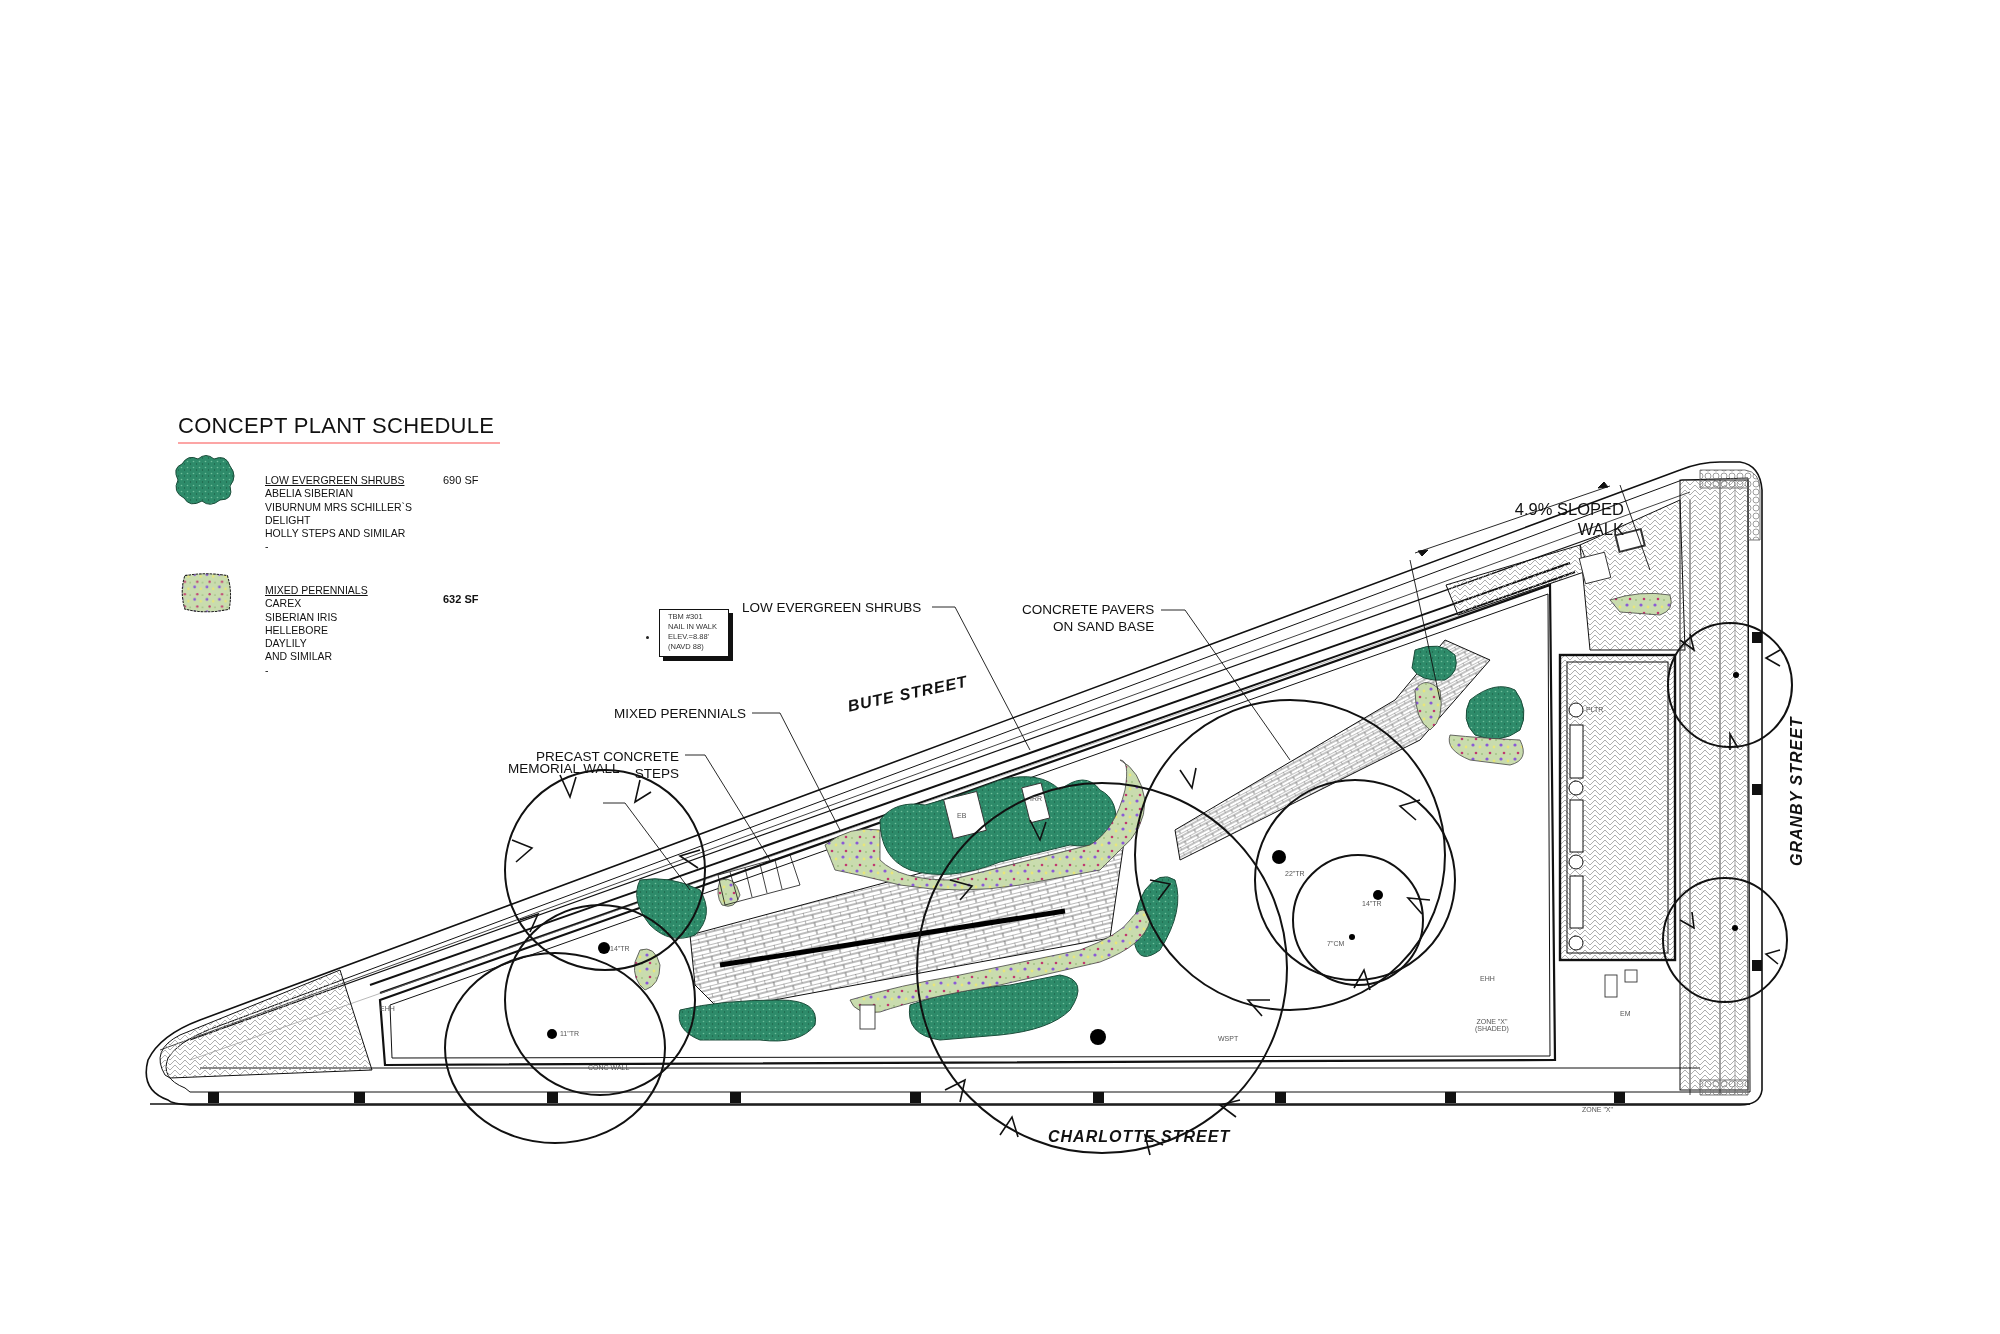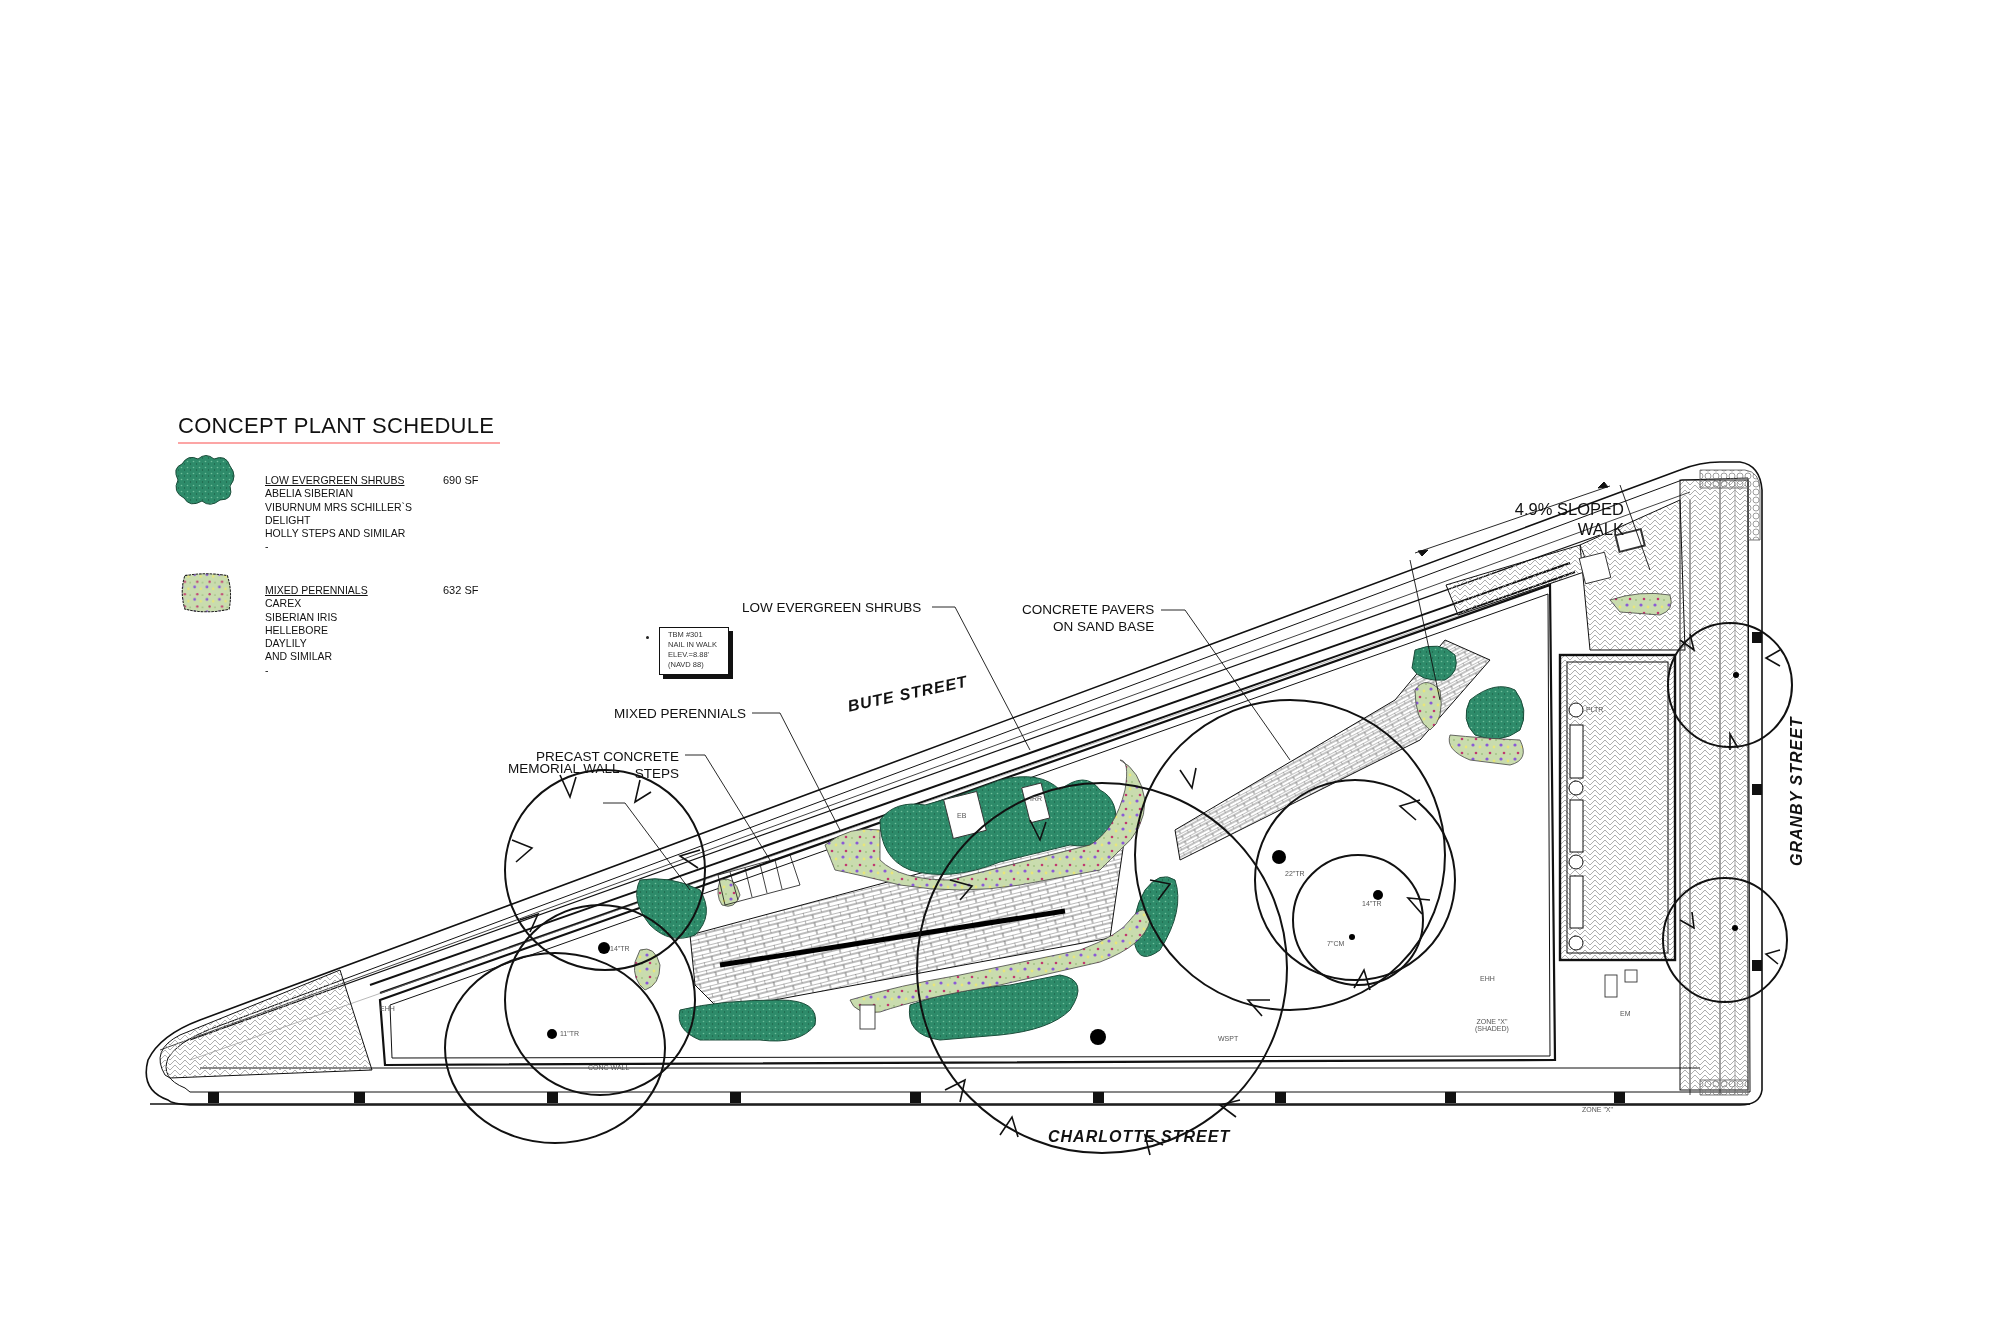--- a/index.html
+++ b/index.html
@@ -5,21 +5,21 @@
   html,body{margin:0;padding:0;background:#ffffff;}
   body{width:2000px;height:1334px;position:relative;overflow:hidden;font-family:"Liberation Sans",sans-serif;color:#111;}
   #plan{position:absolute;left:0;top:0;width:2000px;height:1334px;}
   .legend{position:absolute;left:178px;top:413px;width:320px;}
   .legend-title{font-size:22px;letter-spacing:0.3px;border-bottom:2px solid #fca5a5;padding-bottom:3px;width:322px;white-space:nowrap;}
   .legend-row{position:relative;height:130px;}
   .legend-swatch{position:absolute;left:-4px;width:62px;height:52px;}
   .legend-text{position:absolute;left:87px;font-size:10.5px;line-height:13.3px;}
   .legend-text .head{text-decoration:underline;}
   .legend-area{position:absolute;left:265px;font-size:11px;}
-  .tbm{position:absolute;left:659px;top:627px;width:70px;height:48px;border:1px solid #111;box-shadow:4px 4px 0 #111;background:#fff;font-size:7.5px;line-height:10px;padding:2px 0 0 8px;box-sizing:border-box;color:#333;}
+  .tbm{position:absolute;left:659px;top:609px;width:70px;height:48px;border:1px solid #111;box-shadow:4px 4px 0 #111;background:#fff;font-size:7.5px;line-height:10px;padding:2px 0 0 8px;box-sizing:border-box;color:#333;}
   .tbm-dot{position:absolute;left:646px;top:636px;width:3px;height:3px;background:#222;border-radius:50%;}
   .callout{position:absolute;font-size:13.5px;line-height:17px;white-space:nowrap;text-align:right;color:#111;}
   .street{position:absolute;font-size:16px;font-style:italic;font-weight:bold;letter-spacing:1px;white-space:nowrap;color:#111;transform-origin:left top;}
   .slope{position:absolute;left:1484px;top:499px;font-size:16.5px;line-height:20px;text-align:right;width:140px;}
   .tiny{position:absolute;font-size:7px;color:#555;white-space:nowrap;}
 </style>
 </head>
 <body>
 
 <svg id="plan" viewBox="0 0 2000 1334" xmlns="http://www.w3.org/2000/svg">
@@ -221,21 +221,21 @@
     </svg>
     <div class="legend-text" style="top:12px;">
       <div class="head">MIXED PERENNIALS</div>
       <div>CAREX</div>
       <div>SIBERIAN IRIS</div>
       <div>HELLEBORE</div>
       <div>DAYLILY</div>
       <div>AND SIMILAR</div>
       <div>-</div>
     </div>
-    <div class="legend-area" style="top:12px;">632 SF</div>
+    <div class="legend-area" style="top:21px;font-weight:bold;">632 SF</div>
   </div>
 </div>
 
 <span class="tbm-dot"></span>
 <div class="tbm">
   <div>TBM #301</div>
   <div>NAIL IN WALK</div>
   <div>ELEV.=8.88'</div>
   <div>(NAVD 88)</div>
 </div>

